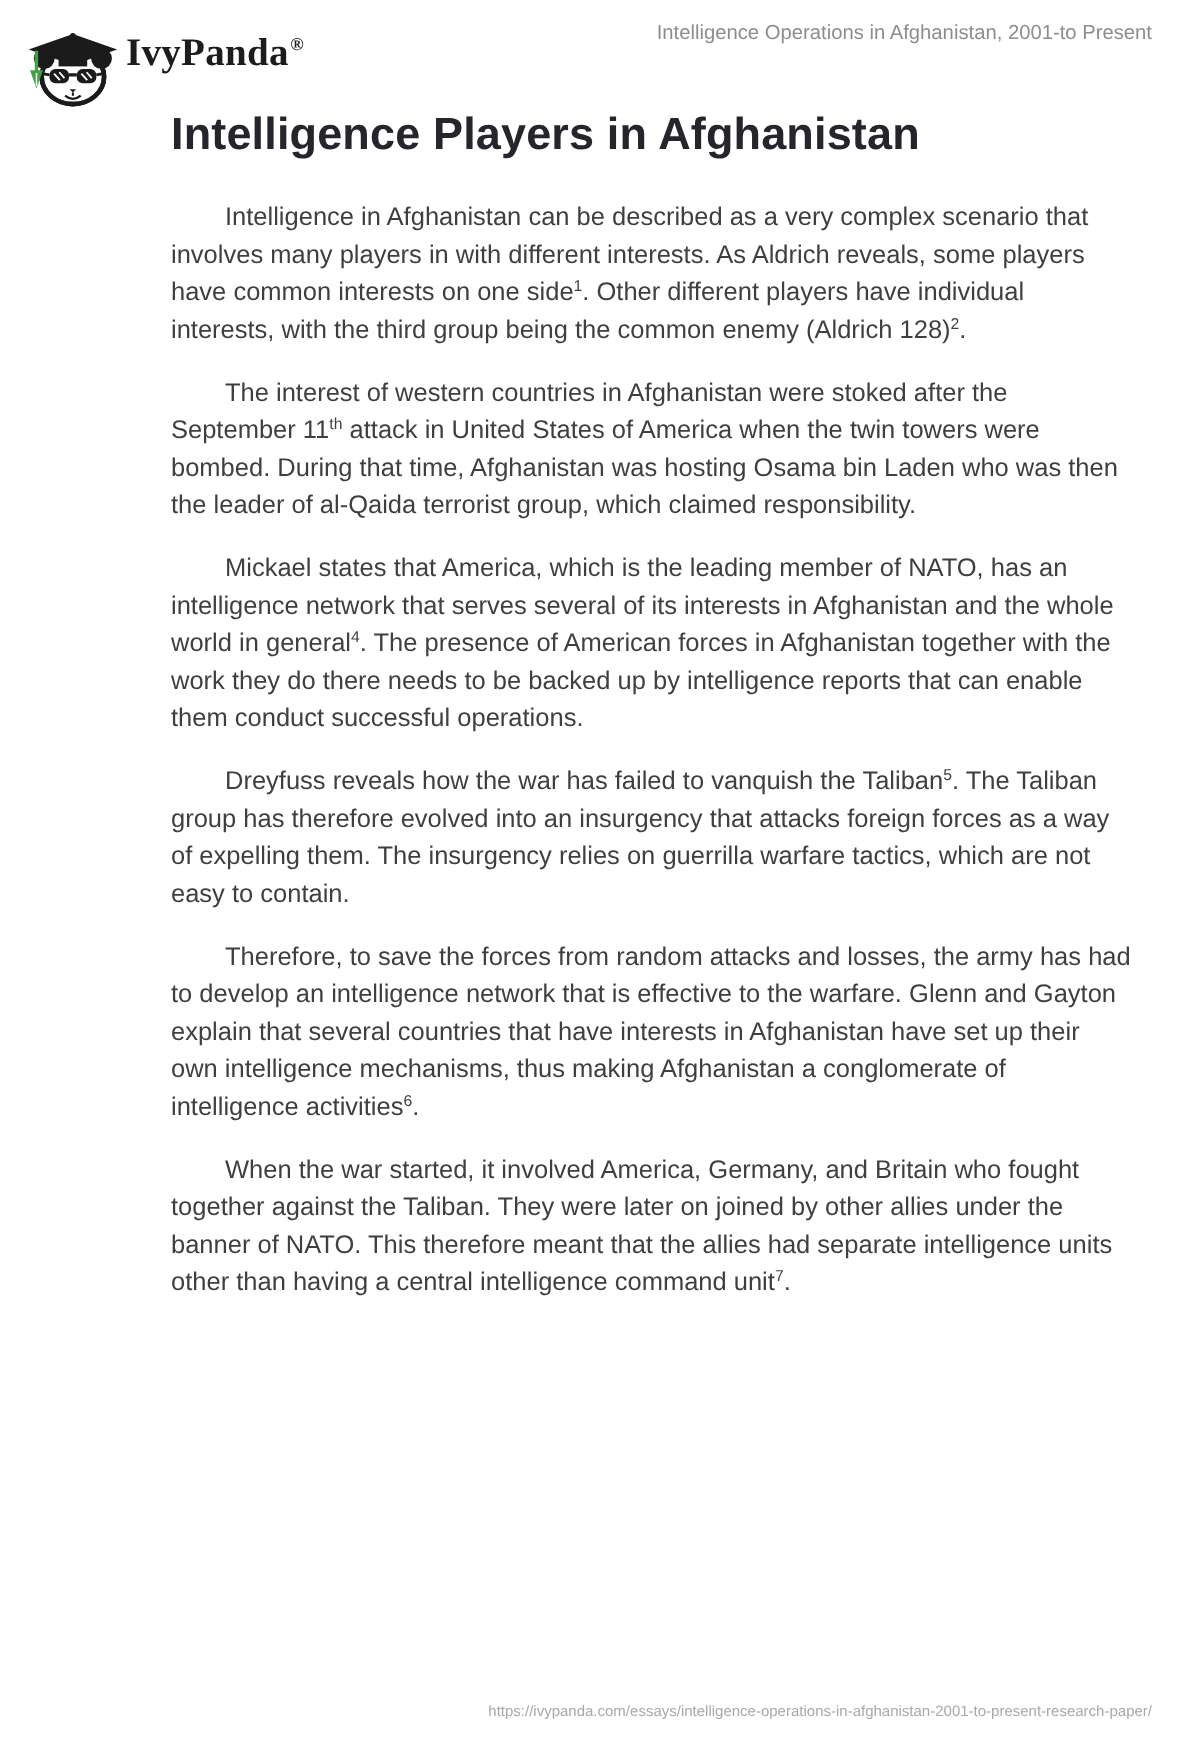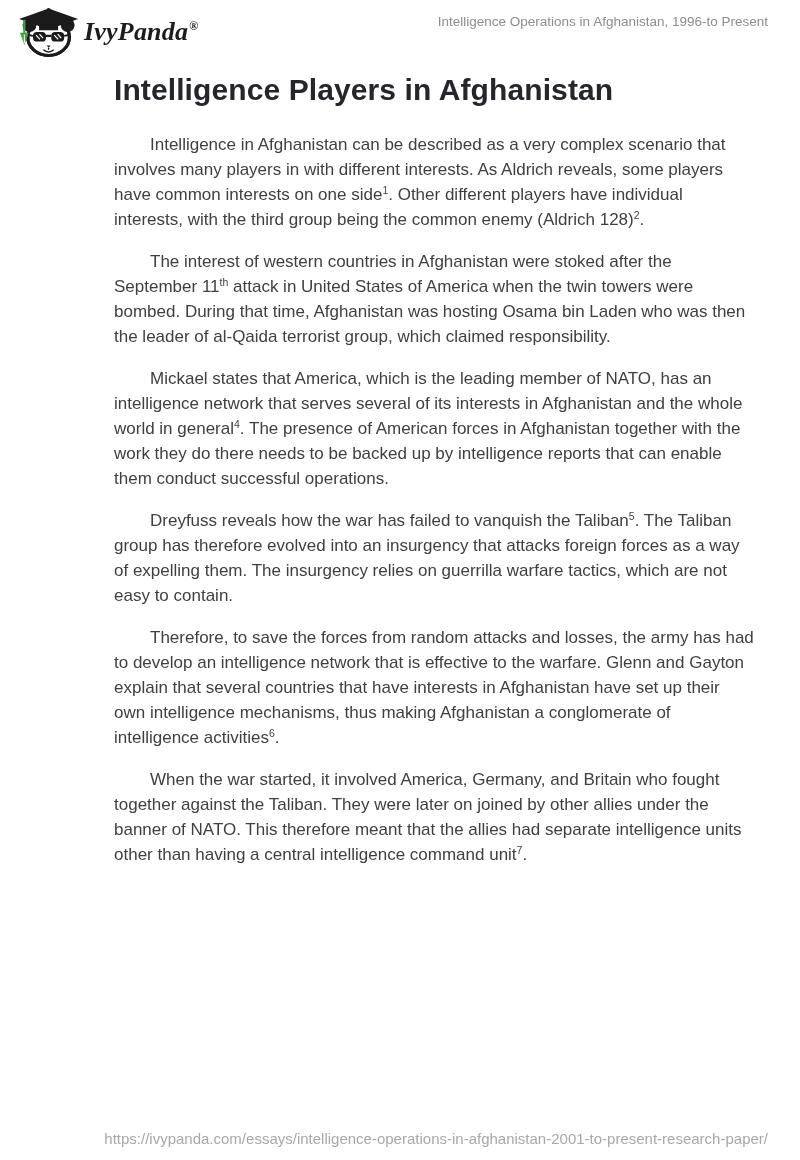--- a/index.html
+++ b/index.html
@@ -10,24 +10,23 @@
     background: #ffffff;
     overflow: hidden;
     font-family: "Liberation Sans", sans-serif;
   }
 
   
   .header { position: absolute; top: 0; left: 0; right: 0; height: 66px; }
   .brand {
     position: absolute;
     left: 13px;
-    top: 6px;
+    top: 20px;
     display: flex;
-    align-items: center;
-    font-style: italic;
+    align-items: flex-start;
   }
   .logo { width: 66px; height: 52px; display: block; }
   .brand-name {
     font-family: "Liberation Serif", serif;
     font-weight: 700;
     font-size: 26px;
     color: var(--ink, #1c1c1c);
     margin-left: 5px;
     letter-spacing: 0.2px;
     white-space: nowrap;
@@ -76,21 +75,21 @@
     vertical-align: baseline;
     position: relative;
     top: -6px;
   }
 
   
   .footer-url {
     position: absolute;
     bottom: 13px;
     right: 32px;
-    font-size: 15px;
+    font-size: 10px;
     color: var(--url-gray, #a8a8a8);
     white-space: nowrap;
     margin-left: 28px;
   }
 </style>
 </head>
 <body>
 
 <div class="page">
 
@@ -118,21 +117,21 @@
         <path d="M23 34.5 L17.5 33.5 M59 34.5 L64.5 33.5" stroke="#1b1b1b" stroke-width="2.2"></path>
         <path d="M26.5 33.5 L31 38.5 M30.5 32.5 L34.5 37" stroke="#ffffff" stroke-width="1.4"></path>
         <path d="M47.5 33.5 L52 38.5 M51.5 32.5 L55.5 37" stroke="#ffffff" stroke-width="1.4"></path>
 
         <path d="M38.5 45.5 L43.5 45.5 L41 48 Z" fill="#1b1b1b"></path>
         <path d="M41 48 L41 50.5" stroke="#1b1b1b" stroke-width="1.6" fill="none"></path>
         <path d="M35 50.5 Q41 55.5 47 50.5" stroke="#1b1b1b" stroke-width="1.8" fill="none"></path>
       </svg>
       <span class="brand-name"><span>IvyPanda</span><span class="reg">®</span></span>
     </div>
-    <div class="doc-title">Intelligence Operations in Afghanistan, 1996-to Present</div>
+    <div class="doc-title">Intelligence Operations in Afghanistan, 2001-to Present</div>
   </header>
 
   <main class="article">
     <h1>Intelligence Players in Afghanistan</h1>
     <div id="paragraphs">
         <p>Intelligence in Afghanistan can be described as a very complex scenario that involves many players in with different interests. As Aldrich reveals, some players have common interests on one side<sup>1</sup>. Other different players have individual interests, with the third group being the common enemy (Aldrich 128)<sup>2</sup>.</p>
         <p>The interest of western countries in Afghanistan were stoked after the September 11<sup>th</sup> attack in United States of America when the twin towers were bombed. During that time, Afghanistan was hosting Osama bin Laden who was then the leader of al-Qaida terrorist group, which claimed responsibility.</p>
         <p>Mickael states that America, which is the leading member of NATO, has an intelligence network that serves several of its interests in Afghanistan and the whole world in general<sup>4</sup>. The presence of American forces in Afghanistan together with the work they do there needs to be backed up by intelligence reports that can enable them conduct successful operations.</p>
         <p>Dreyfuss reveals how the war has failed to vanquish the Taliban<sup>5</sup>. The Taliban group has therefore evolved into an insurgency that attacks foreign forces as a way of expelling them. The insurgency relies on guerrilla warfare tactics, which are not easy to contain.</p>
         <p>Therefore, to save the forces from random attacks and losses, the army has had to develop an intelligence network that is effective to the warfare. Glenn and Gayton explain that several countries that have interests in Afghanistan have set up their own intelligence mechanisms, thus making Afghanistan a conglomerate of intelligence activities<sup>6</sup>.</p>

